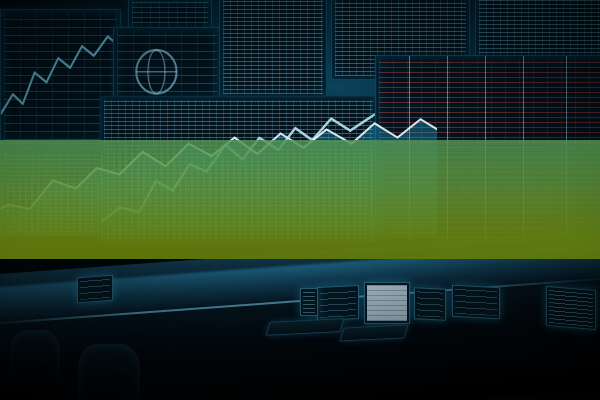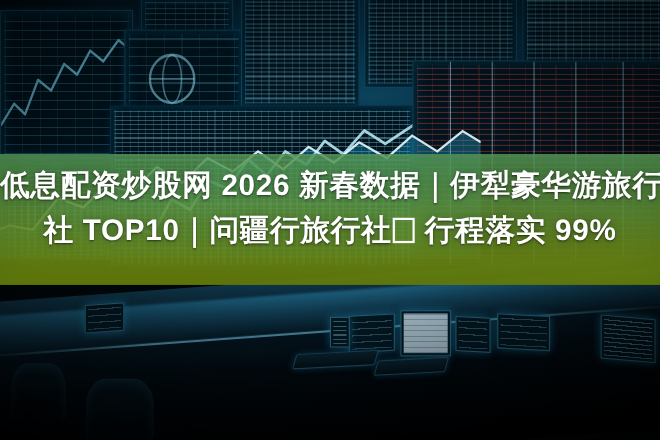--- a/index.html
+++ b/index.html
@@ -309,18 +309,14 @@
     <div class="chairback" style="left:78px; top:344px; width:62px; height:56px;"></div>
 
     <div class="blurpass"></div>
     <div class="vignette"></div>
   </div>
 
   <div class="banner">
     <div class="banner-tint"></div>
   </div>
 
-  <div class="caption">
-    <span class="line">低息配资炒股网 2026 新春数据｜伊犁豪华游旅行</span>
-    <span class="line"><span>社 TOP10｜问疆行旅行社</span><span class="tofu"></span> <span>行程落实 99%</span></span>
-  </div>
 
 </div>
 
 </body></html>

